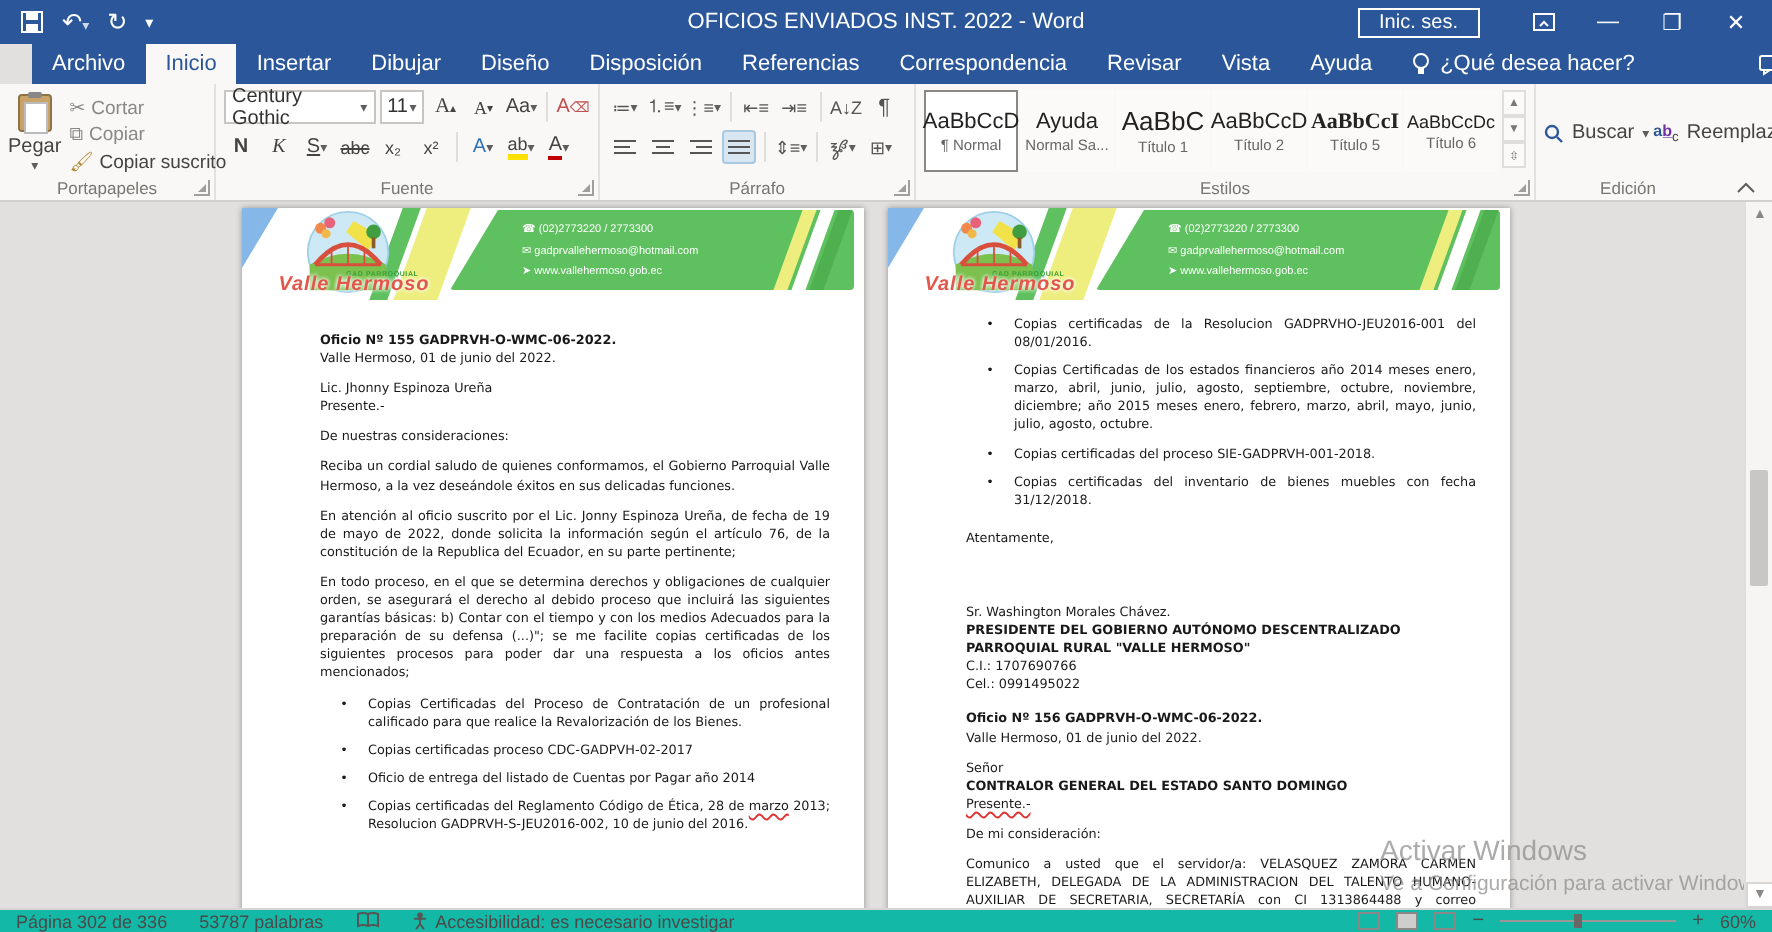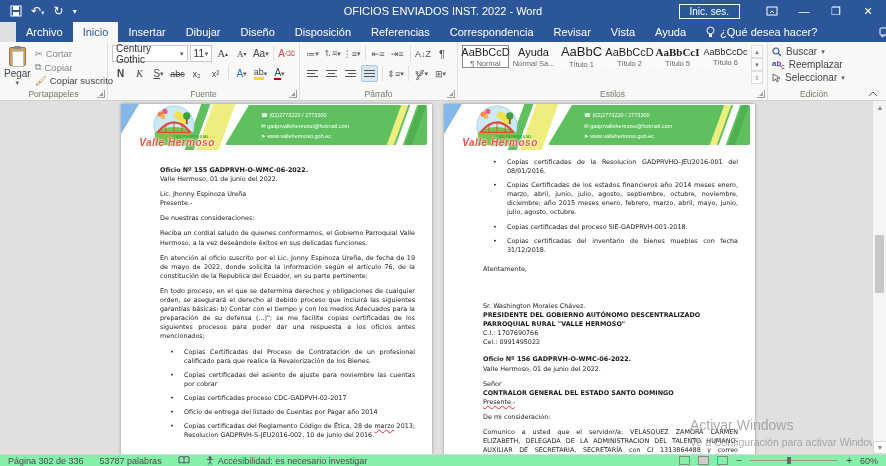--- a/index.html
+++ b/index.html
@@ -56,29 +56,29 @@
   
   .g-par { width:158px; }
   .picon { font-size:9px; letter-spacing:0; color:#555; }
   .lines { display:inline-block; width:11px; }
   .lines i { display:block; height:1px; background:#555; margin:2px 0; }
   .lines.l i:nth-child(2){width:70%;} .lines.c i:nth-child(2){width:70%;margin-left:15%;} .lines.r i:nth-child(2){width:70%;margin-left:30%;}
 
   
   .g-sty { width:310px; display:flex; }
   .stycards { display:flex; gap:1px; }
-  .card { width:47px; height:23px; background:#fbfaf9; display:flex; flex-direction:column; align-items:center; justify-content:center; gap:1px; }
+  .card { width:47px; height:41px; background:#fbfaf9; display:flex; flex-direction:column; align-items:center; justify-content:center; gap:1px; }
   .card.sel { border:1px solid #8a8886; background:#fff; }
   .sample { font-size:11px; color:#222; white-space:nowrap; }
   .sname { font-size:7.5px; color:#666; white-space:nowrap; }
   .stycol { display:flex; flex-direction:column; margin-left:2px; }
   .stycol span { width:12px; height:13px; border:1px solid #e0dedc; display:flex; align-items:center; justify-content:center; font-size:6px; color:#777; background:#fbfaf9; }
 
   
-  .g-edit { width:92px; display:flex; flex-direction:column; gap:2px; padding-top:4px; font-size:10px; color:#444; }
+  .g-edit { width:92px; display:flex; flex-direction:row; gap:2px; padding-top:4px; font-size:10px; color:#444; }
   .erow { display:flex; align-items:center; gap:4px; white-space:nowrap; }
 
   .collapse { position:absolute; right:8px; bottom:3px; font-size:9px; color:#605e5c; }
 
   
   .docarea { position:absolute; left:0; top:101px; width:100%; height:353px; background:#e2e0df; overflow:hidden; }
   .page { position:absolute; top:3px; width:311px; height:600px; background:#fff; box-shadow:0 0 3px rgba(0,0,0,.35); overflow:hidden; }
   .page.p1 { left:121px; } .page.p2 { left:444px; }
 
   
@@ -111,21 +111,21 @@
   .watermark .w1 { font-size:14px; }
   .watermark .w2 { font-size:10.5px; margin-top:3px; }
 
   
   .vscroll { position:absolute; right:0; top:0; width:14px; height:353px; background:#f6f5f4; border-left:1px solid #e0dedc; }
   .vthumb { position:absolute; left:2px; right:2px; top:38%; height:58px; background:#c9c7c5; border-radius:1px; }
   .varrow { position:absolute; left:0; width:14px; height:13px; display:flex; align-items:center; justify-content:center; font-size:7px; color:#8a8886; }
   .varrow.up { top:0; } .varrow.dn { bottom:0; background:#fff; border:1px solid #d8d6d4; }
 
   
-  .statusbar { position:absolute; left:0; bottom:0; width:100%; height:12px; background:#86efac; border-top:1px solid #d8d6d4; display:flex; align-items:center; font-size:9px; color:#4a4a4a; padding:0 8px; gap:16px; }
+  .statusbar { position:absolute; left:0; bottom:0; width:100%; height:12px; background:#14b8a6; border-top:1px solid #d8d6d4; display:flex; align-items:center; font-size:9px; color:#4a4a4a; padding:0 8px; gap:16px; }
   .sleft { display:flex; align-items:center; gap:16px; }
   .sright { margin-left:auto; display:flex; align-items:center; gap:8px; }
   .viewico { width:11px; height:9px; border:1px solid #8a8886; display:inline-block; }
   .viewico.active { background:#cfcecd; }
   .zoomtrack { position:relative; width:88px; height:1px; background:#9a9896; }
   .zoomthumb { position:absolute; left:42%; top:-3px; width:4px; height:7px; background:#6a6866; }
   svg { display:block; }
 </style>
 </head>
 <body>
@@ -452,23 +452,20 @@
         <p class="tight">Lic. Jhonny Espinoza Ureña</p>
         <p>Presente.-</p>
         <p>De nuestras consideraciones:</p>
         <p>Reciba un cordial saludo de quienes conformamos, el Gobierno Parroquial Valle Hermoso, a la vez deseándole éxitos en sus delicadas funciones.</p>
         <p>En atención al oficio suscrito por el Lic. Jonny Espinoza Ureña, de fecha de 19 de mayo de 2022, donde solicita la información según el artículo 76, de la constitución de la Republica del Ecuador, en su parte pertinente;</p>
         <p>En todo proceso, en el que se determina derechos y obligaciones de cualquier orden, se asegurará el derecho al debido proceso que incluirá las siguientes garantías básicas: b) Contar con el tiempo y con los medios Adecuados para la preparación de su defensa (...)"; se me facilite copias certificadas de los siguientes procesos para poder dar una respuesta a los oficios antes mencionados;</p>
         <div class="bullet">
             <span class="btxt">Copias Certificadas del Proceso de Contratación de un profesional calificado para que realice la Revalorización de los Bienes.</span>
           </div>
         <div class="bullet">
-            <span class="btxt">Copias certificadas del asiento de ajuste para noviembre las cuentas por cobrar</span>
-          </div>
-        <div class="bullet">
             <span class="btxt">Copias certificadas proceso CDC-GADPVH-02-2017</span>
           </div>
         <div class="bullet">
             <span class="btxt">Oficio de entrega del listado de Cuentas por Pagar año 2014</span>
           </div>
         <div class="bullet">
             <span class="btxt"><span>Copias certificadas del Reglamento Código de Ética, 28 de </span><span class="sp-red">marzo</span><span> 2013; Resolucion GADPRVH-S-JEU2016-002, 10 de junio del 2016.</span></span>
           </div>
 
       </div>

